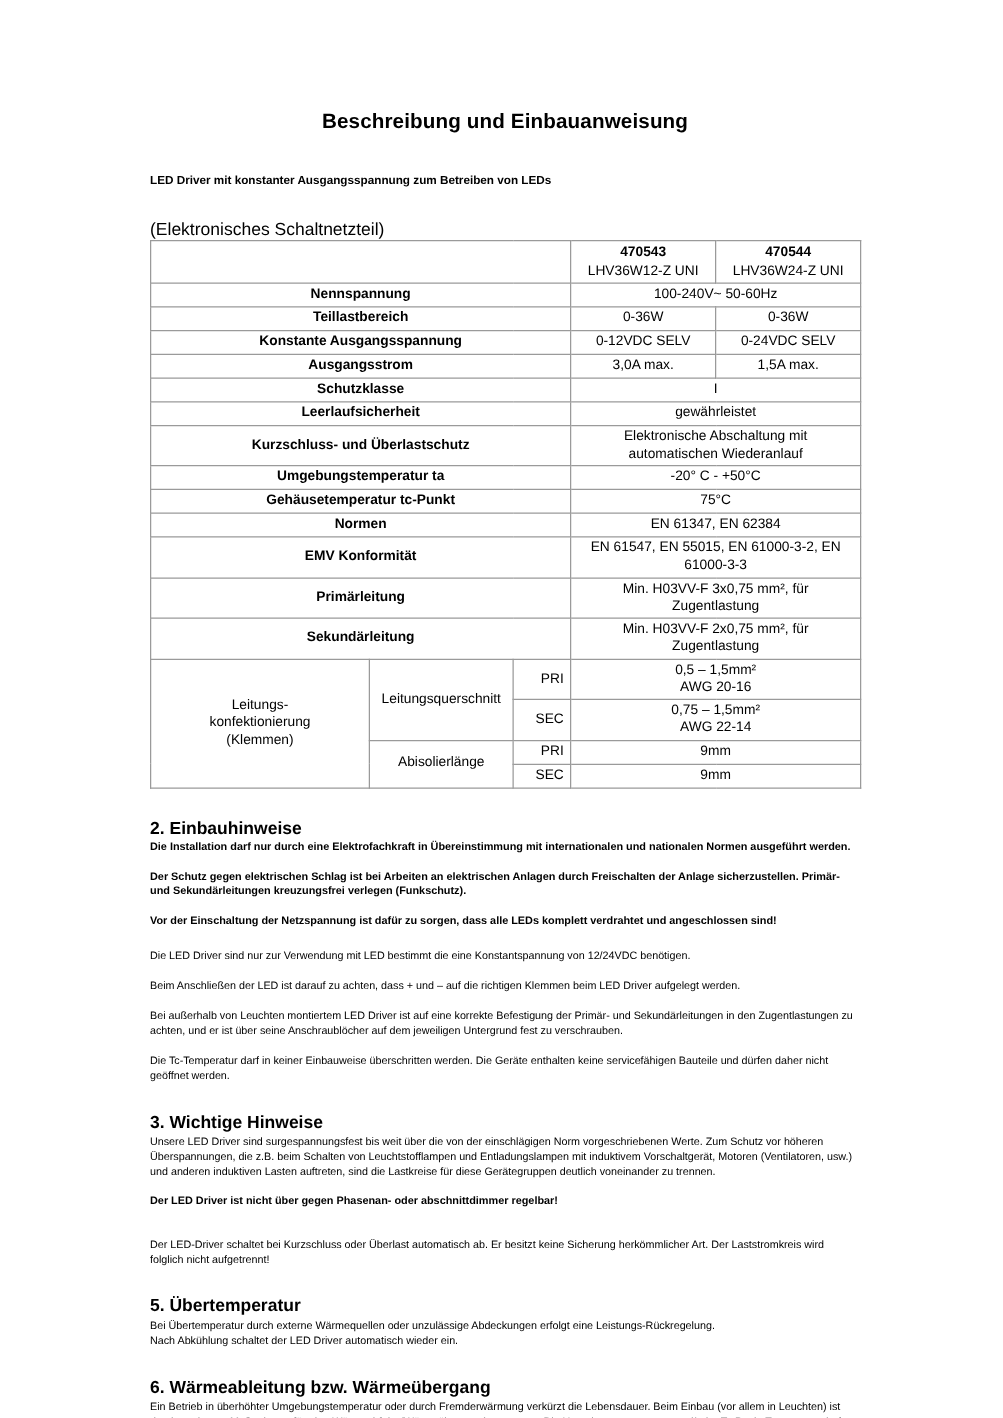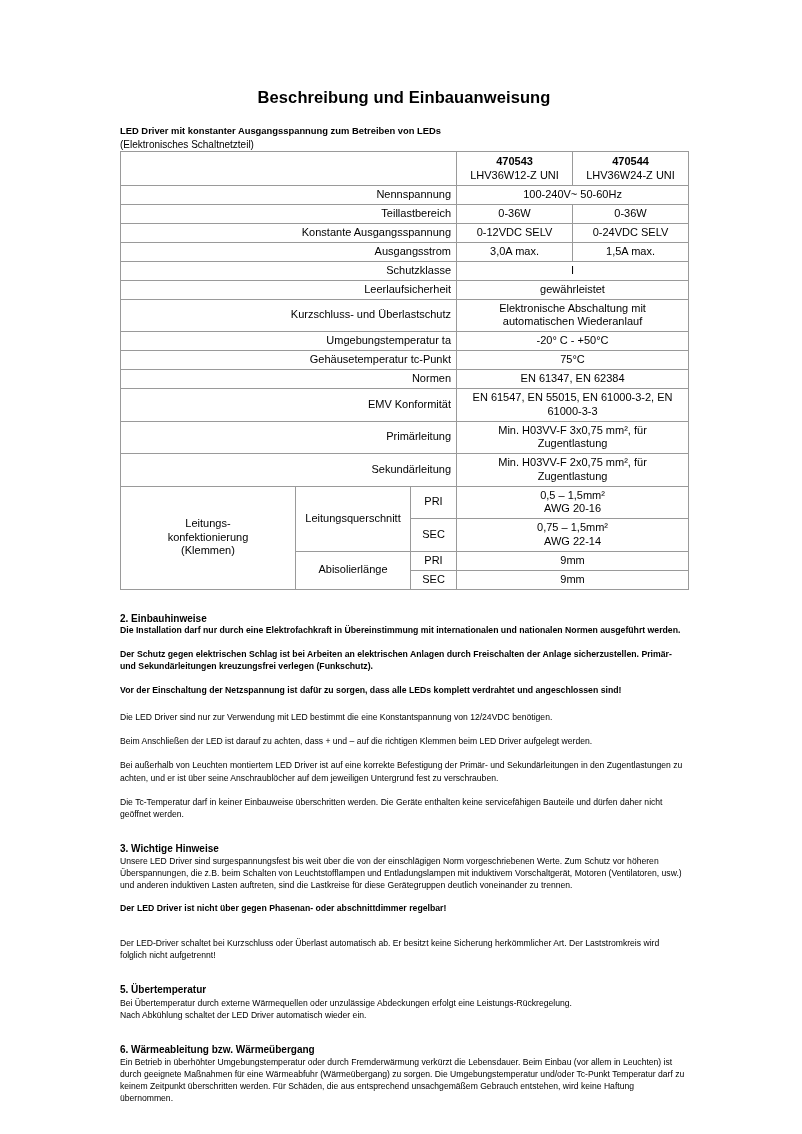--- a/index.html
+++ b/index.html
@@ -36,27 +36,27 @@
     font-size: 16.5px;
     font-weight: bold;
     letter-spacing: 0.1px;
     margin: 0;
     padding-top: 88px;
     line-height: 1.2;
   }
   .subtitle {
     font-size: 9.4px;
     font-weight: bold;
-    margin-top: 17px;
+    margin-top: 30px;
     line-height: 1.3;
   }
   .subnote {
-    font-size: 10px;
+    font-size: 14px;
     font-weight: normal;
-    margin-top: 1px;
+    margin-top: 24px;
     line-height: 1.3;
   }
   .typ-line {
     font-size: 9.2px;
     font-weight: bold;
     margin-top: 9px;
     line-height: 1.3;
   }
   .typ-line .ce {
     display: inline-block;
@@ -79,22 +79,23 @@
     border: 1px solid #2b2b2b;
   }
   table.spec td {
     border: 1px solid #9a9a9a;
     padding: 2px 5px;
     vertical-align: middle;
     line-height: 1.25;
     height: 14px;
   }
   td.lbl {
-    text-align: right;
+    text-align: center;
     width: 175px;
+    font-weight: bold;
   }
   td.val {
     text-align: center;
   }
   td.hdr {
     text-align: center;
     height: 24px;
     padding: 3px 4px;
   }
   td.hdr .code {
@@ -109,35 +110,35 @@
   td.blank {
     border-top: none;
     border-left: none;
   }
   td.grp {
     text-align: center;
     vertical-align: middle;
     line-height: 1.35;
   }
   td.pri-sec {
-    text-align: center;
+    text-align: right;
     width: 46px;
   }
   td.two-line {
     text-align: center;
     line-height: 1.35;
     height: 26px;
   }
 
   
   .body-block {
     margin-top: 22px;
   }
   .heading {
-    font-size: 10px;
+    font-size: 14px;
     font-weight: bold;
     line-height: 1.35;
     margin: 0;
   }
   p.bold-para {
     font-size: 8.7px;
     font-weight: bold;
     line-height: 1.36;
     margin: 0;
   }

